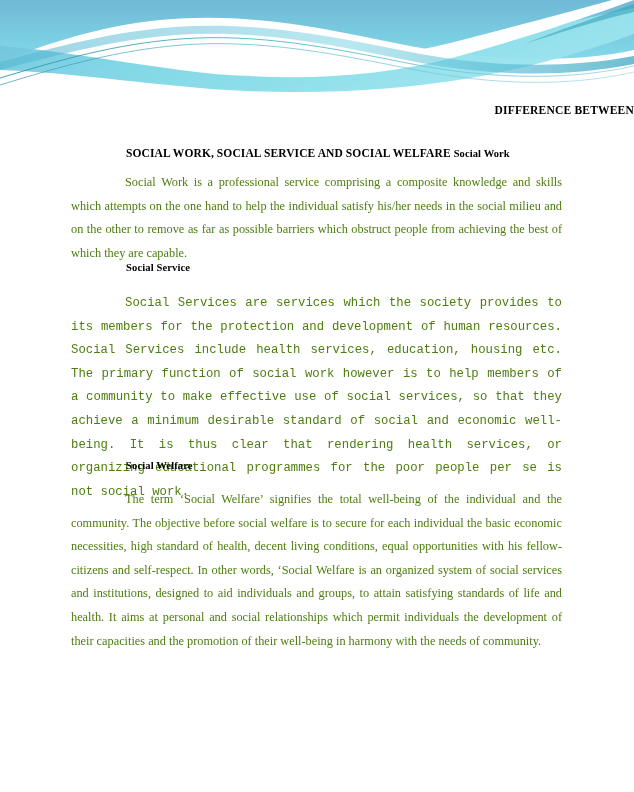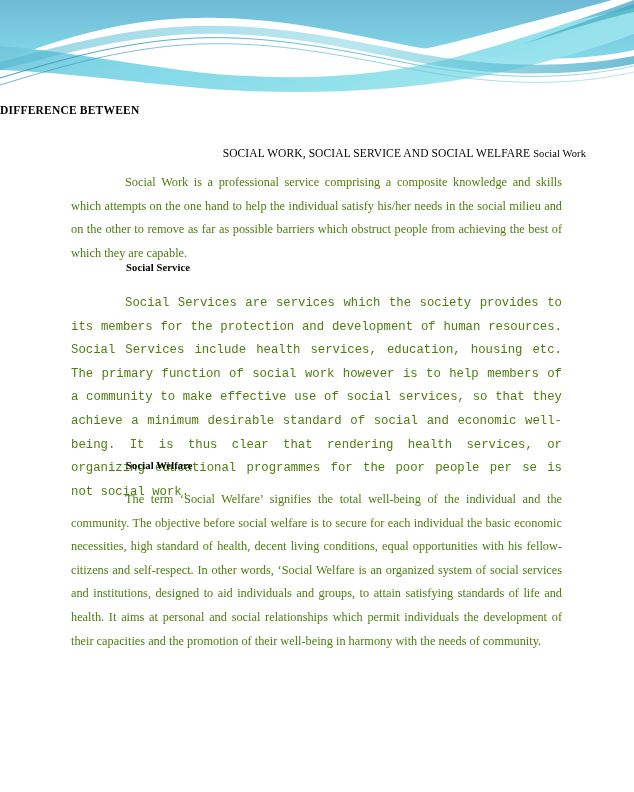--- a/index.html
+++ b/index.html
@@ -47,39 +47,38 @@
     width: 634px;
     height: 792px;
     padding: 0;
   }
 
   .doc-title {
     position: absolute;
     top: 104px;
     left: 0;
     width: 634px;
-    text-align: left;
+    text-align: right;
     font-size: 11.5px;
     font-weight: bold;
     letter-spacing: 0.2px;
     color: #000000;
     font-family: "Liberation Serif", serif;
   }
 
   .doc-subtitle {
     position: absolute;
     top: 147px;
     left: 126px;
     width: 460px;
     font-size: 11.5px;
-    font-weight: normal;
+    font-weight: bold;
     color: #000000;
     letter-spacing: 0.1px;
     font-family: "Liberation Serif", serif;
-    text-align: right;
   }
   .doc-subtitle .trailing {
     font-size: 10.5px;
   }
 
   .body-block {
     position: absolute;
     left: 71px;
     width: 491px;
     font-size: 12.3px;

